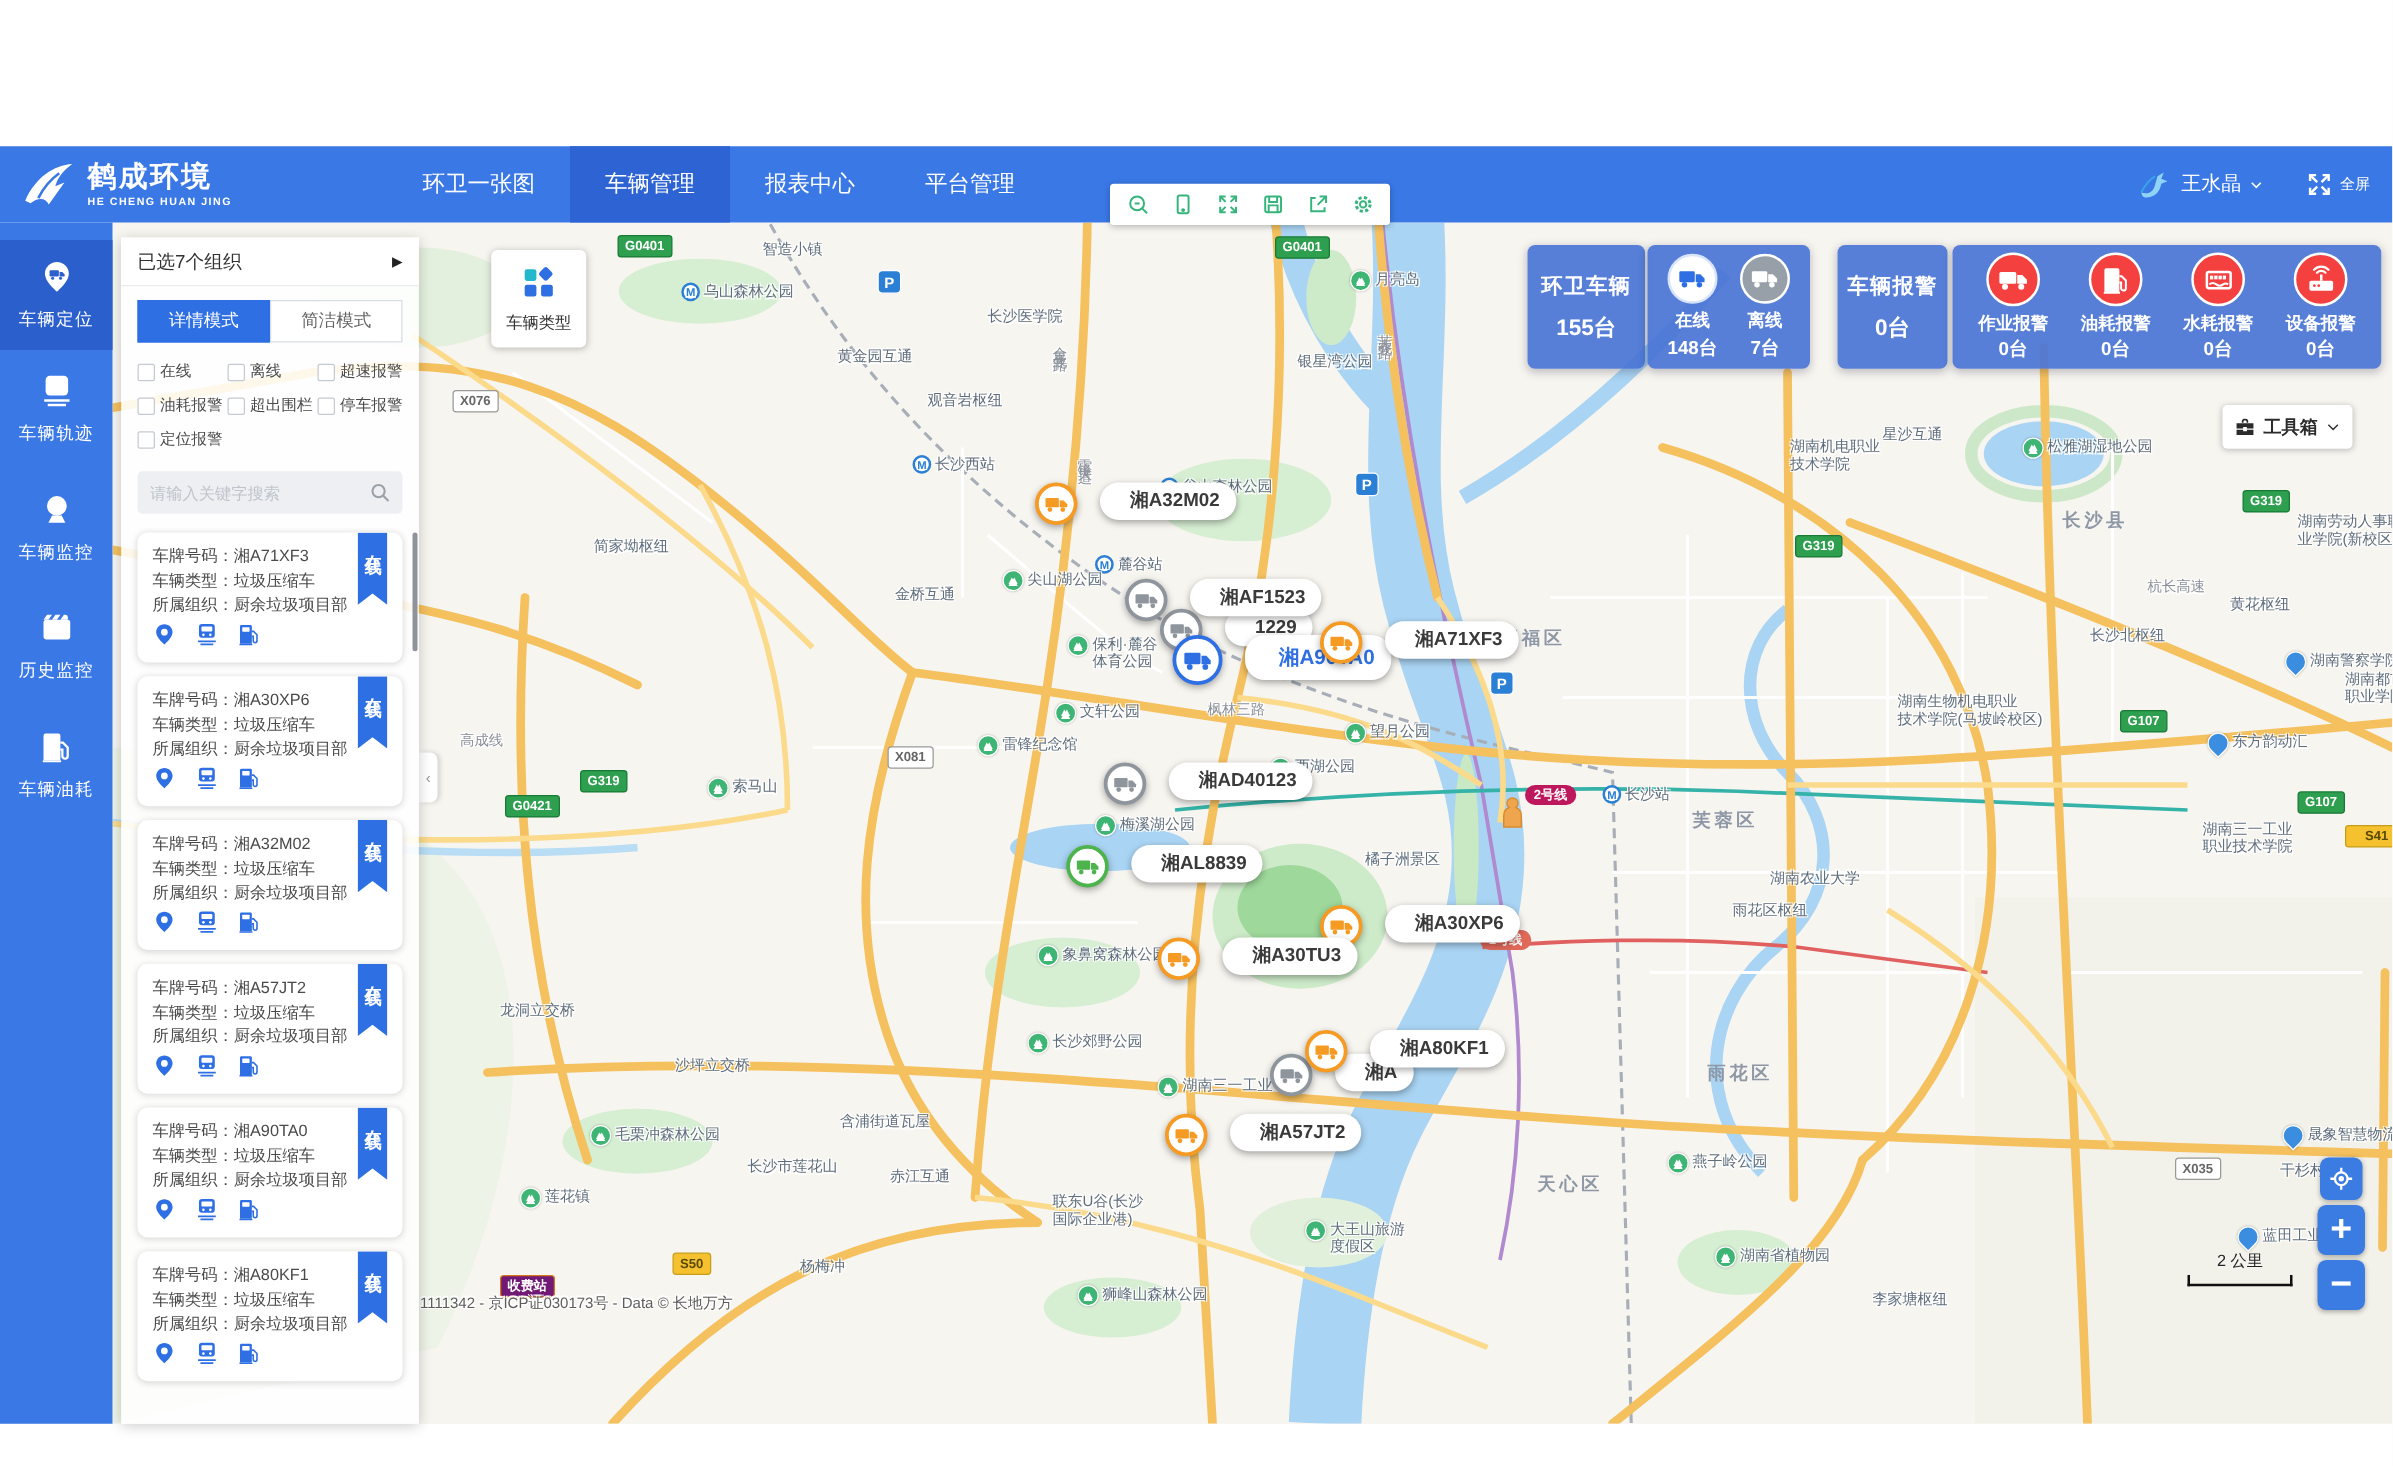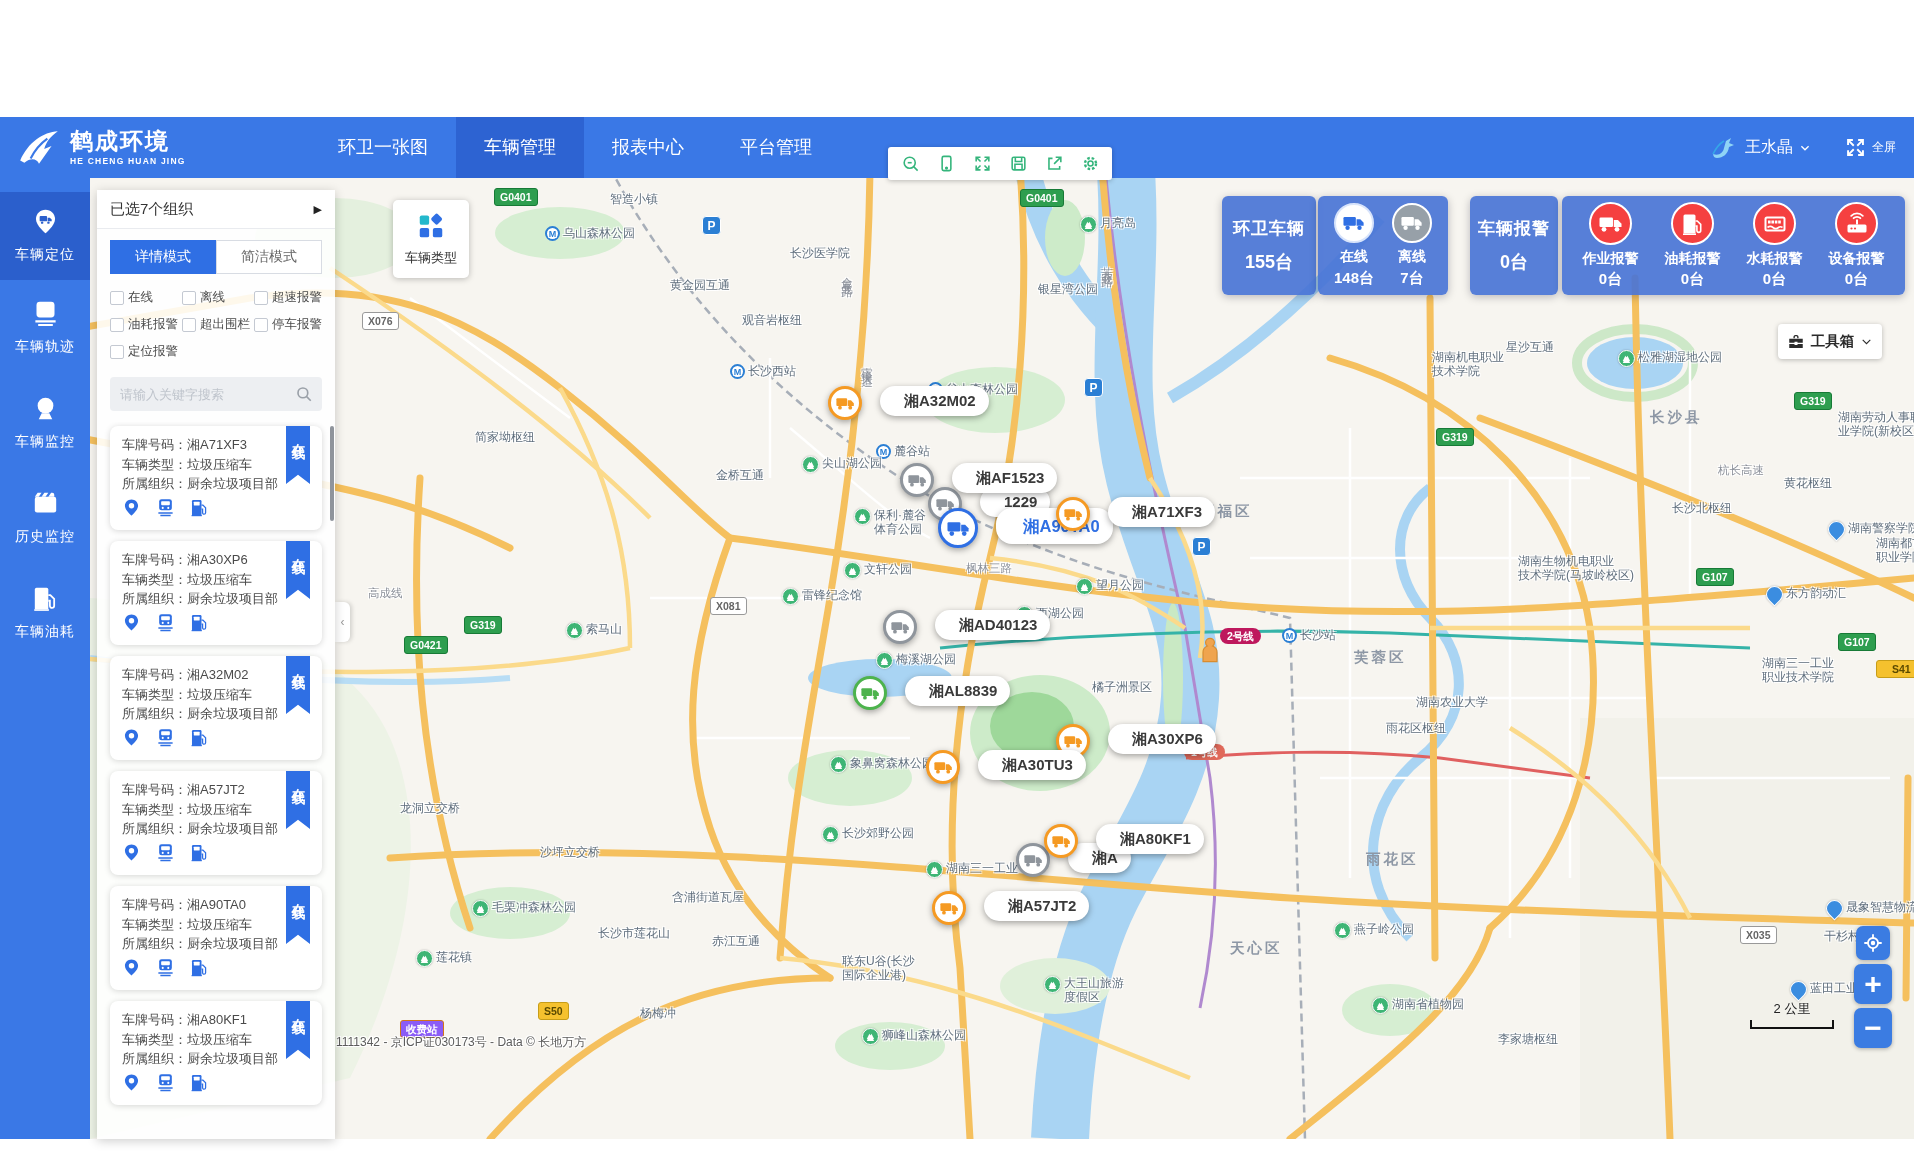--- a/index.html
+++ b/index.html
@@ -55,21 +55,21 @@
   .ico-metro{width:15px;height:15px;border-radius:50%;background:#fff;border:2px solid #2b7fd4;color:#2b7fd4;
        font-size:9px;font-weight:bold;display:flex;align-items:center;justify-content:center;box-sizing:border-box;}
   .ico-poi{width:15px;height:15px;border-radius:50% 50% 50% 0;background:#3b8de0;border:1.5px solid #fff;
        transform:rotate(-45deg);box-shadow:0 0 2px rgba(0,0,0,.3);}
   .poi-p{position:absolute;width:17px;height:17px;border-radius:4px;background:#2b7fd4;color:#fff;font-size:12px;
        font-weight:bold;display:flex;align-items:center;justify-content:center;z-index:3;border:1px solid #fff;}
   .badge{position:absolute;font-size:10.5px;line-height:1;padding:2.5px 5px;border-radius:3px;font-weight:bold;z-index:3;white-space:nowrap;}
   .b-g{background:#2e9e4f;color:#fff;border:1px solid #177a36;}
   .b-s{background:#f5c12e;color:#5b4a00;border:1px solid #c79d18;}
   .b-x{background:#fff;color:#666;border:1px solid #999;}
-  .b-toll{background:#8b5cf6;color:#fff;border:1px solid #d37518;}
+  .b-toll{background:#701a75;color:#fff;border:1px solid #d37518;}
   .b-m-blue{background:#be185d;color:#fff;border-radius:9px;padding:2.5px 7px;}
   .b-m-red{background:#e0695a;color:#fff;border-radius:9px;padding:2.5px 7px;}
   
   .marker{position:absolute;display:flex;align-items:flex-start;cursor:pointer;filter:drop-shadow(0 2px 3px rgba(0,0,0,.35));gap:36px;}
   .m-circle{width:34px;height:34px;border-radius:50%;background:#fff;border:3px solid var(--c);box-sizing:border-box;
      display:flex;align-items:center;justify-content:center;z-index:2;flex:none;}
   .m-circle svg{width:19px;height:19px;color:var(--c);}
   .m-label{background:#fff;border-radius:16px;height:30px;line-height:30px;margin-left:-18px;
      padding:0 13px 0 24px;font-size:15px;font-weight:bold;color:#3a3a3a;white-space:nowrap;z-index:1;}
   .marker.big .m-circle{width:40px;height:40px;}

